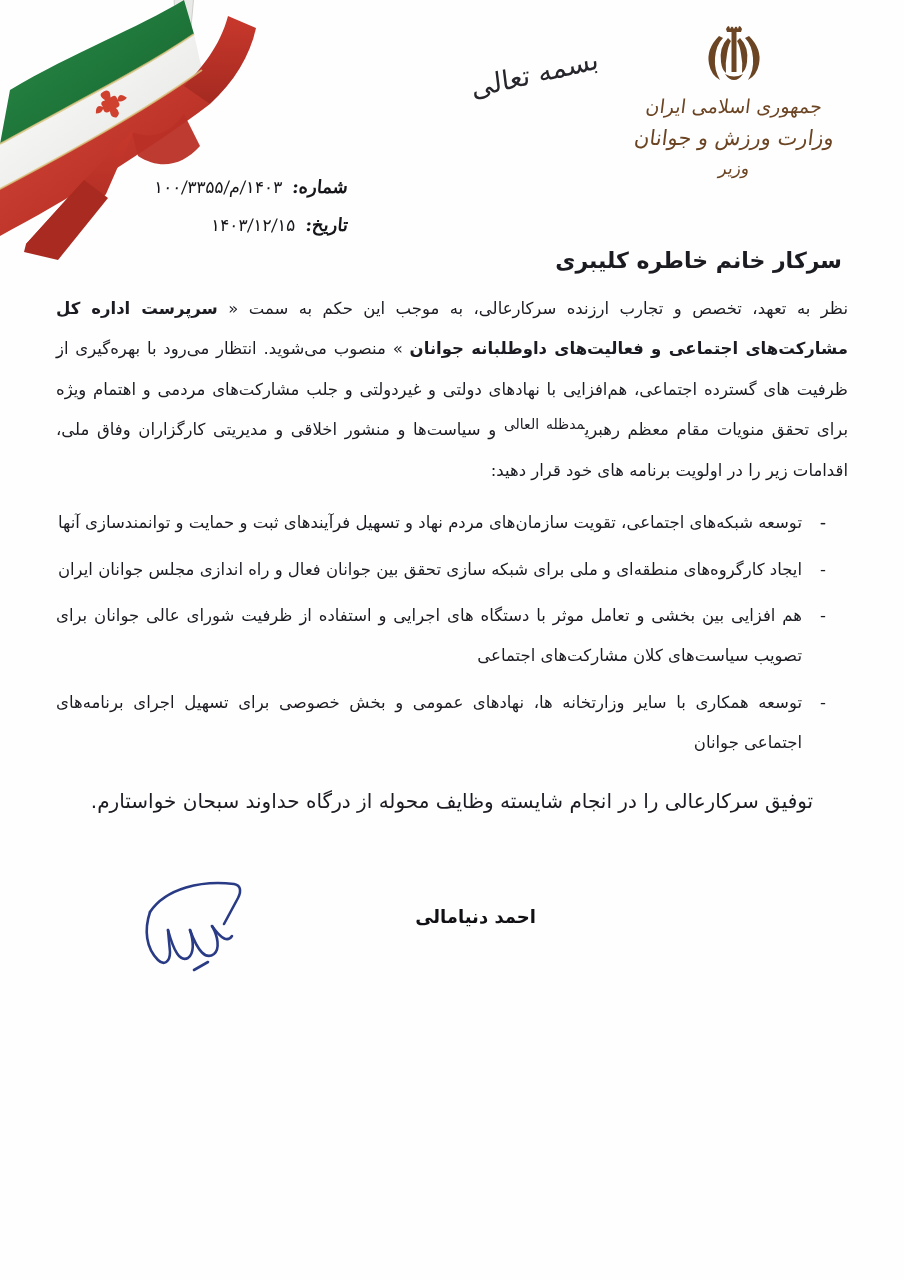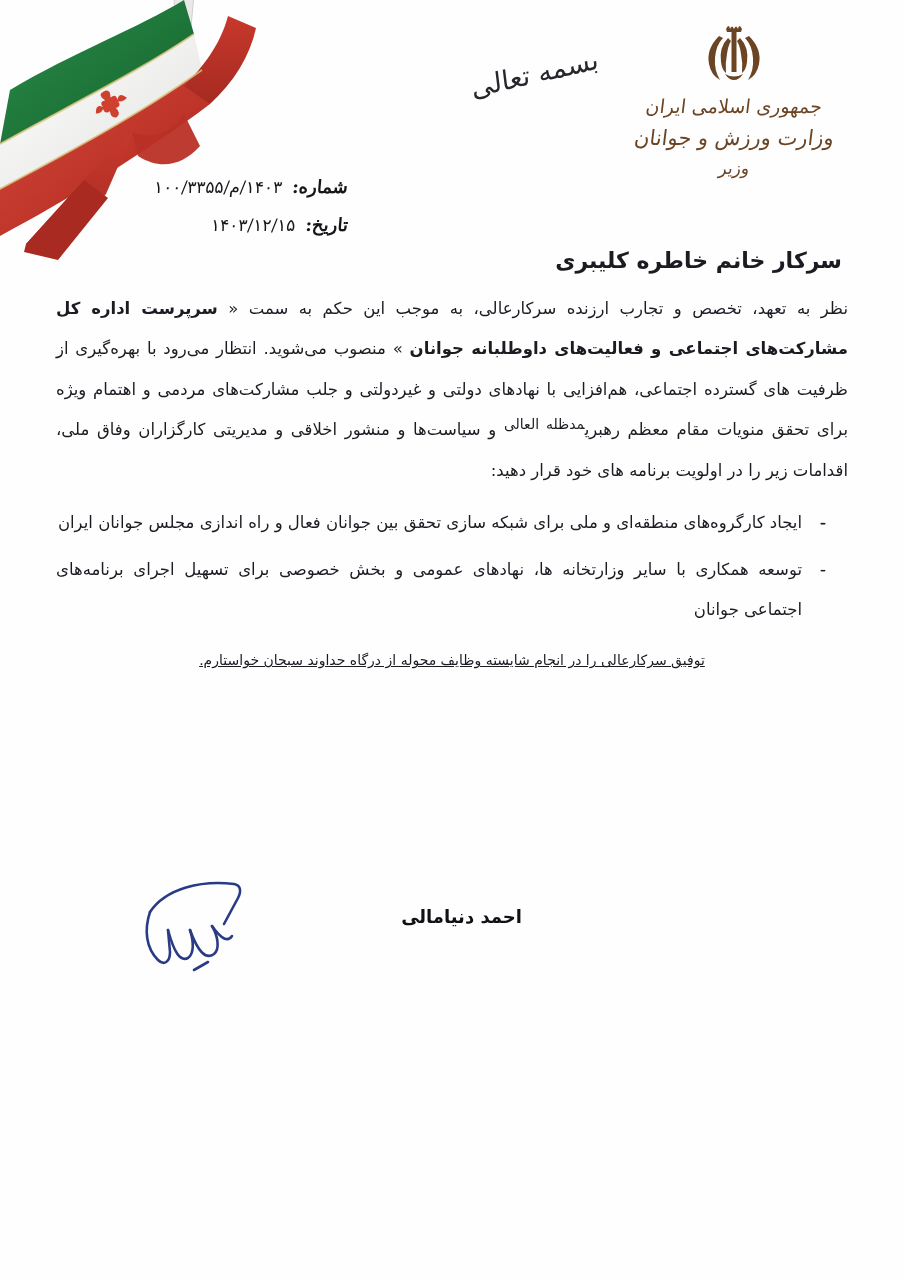--- a/index.html
+++ b/index.html
@@ -129,38 +129,37 @@
     text-align-last: right;
   }
   ul.tasks li .dash {
     position: absolute;
     right: 2px;
     top: 0;
     font-size: 16.5px;
   }
 
   .closing {
-    font-size: 14px;
+    font-size: 20px;
     line-height: 2.3;
     margin: 14px 0 0 0;
     text-align: center;
-    text-decoration: underline;
   }
 
   
   .sign-area {
     position: absolute;
     left: 120px;
     top: 878px;
     width: 420px;
     height: 110px;
   }
   .sign-name {
     position: absolute;
-    right: 18px;
+    right: 4px;
     top: 28px;
     font-size: 18px;
     font-weight: bold;
     color: #101015;
     white-space: nowrap;
     direction: rtl;
   }
   .sign-ink {
     position: absolute;
     left: 8px;
@@ -260,27 +259,29 @@
     <div class="addressee">سرکار خانم خاطره کلیبری</div>
 
     <p class="para"><span>نظر به تعهد، تخصص و تجارب ارزنده سرکارعالی، به موجب این حکم به سمت « </span><b>سرپرست اداره کل مشارکت‌های اجتماعی و فعالیت‌های داوطلبانه جوانان</b><span> » منصوب می‌شوید. انتظار می‌رود با بهره‌گیری از ظرفیت های گسترده اجتماعی، هم‌افزایی با نهادهای دولتی و غیردولتی و جلب مشارکت‌های مردمی و اهتمام ویژه برای تحقق منویات مقام معظم رهبری</span><span class="sup-honor">مدظله العالی</span><span> و سیاست‌ها و منشور اخلاقی و مدیریتی کارگزاران وفاق ملی، اقدامات زیر را در اولویت برنامه های خود قرار دهید:</span></p>
 
     <ul class="tasks">
       <li>
         <span class="dash">-</span>
       </li>
       <li>
         <span class="dash">-</span>
+        <span>توسعه شبکه‌های اجتماعی، تقویت سازمان‌های مردم نهاد و تسهیل فرآیندهای ثبت و حمایت و توانمندسازی آنها</span>
       </li>
       <li>
         <span class="dash">-</span>
         <span>ایجاد کارگروه‌های منطقه‌ای و ملی برای شبکه سازی تحقق بین جوانان فعال و راه اندازی مجلس جوانان ایران</span>
       </li>
       <li>
         <span class="dash">-</span>
+        <span>هم افزایی بین بخشی و تعامل موثر با دستگاه های اجرایی و استفاده از ظرفیت شورای عالی جوانان برای تصویب سیاست‌های کلان مشارکت‌های اجتماعی</span>
       </li>
       <li>
         <span class="dash">-</span>
         <span>توسعه همکاری با سایر وزارتخانه ها، نهادهای عمومی و بخش خصوصی برای تسهیل اجرای برنامه‌های اجتماعی جوانان</span>
       </li>
     </ul>
 
     <p class="closing">توفیق سرکارعالی را در انجام شایسته وظایف محوله از درگاه حداوند سبحان خواستارم.</p>
   </div>
 

